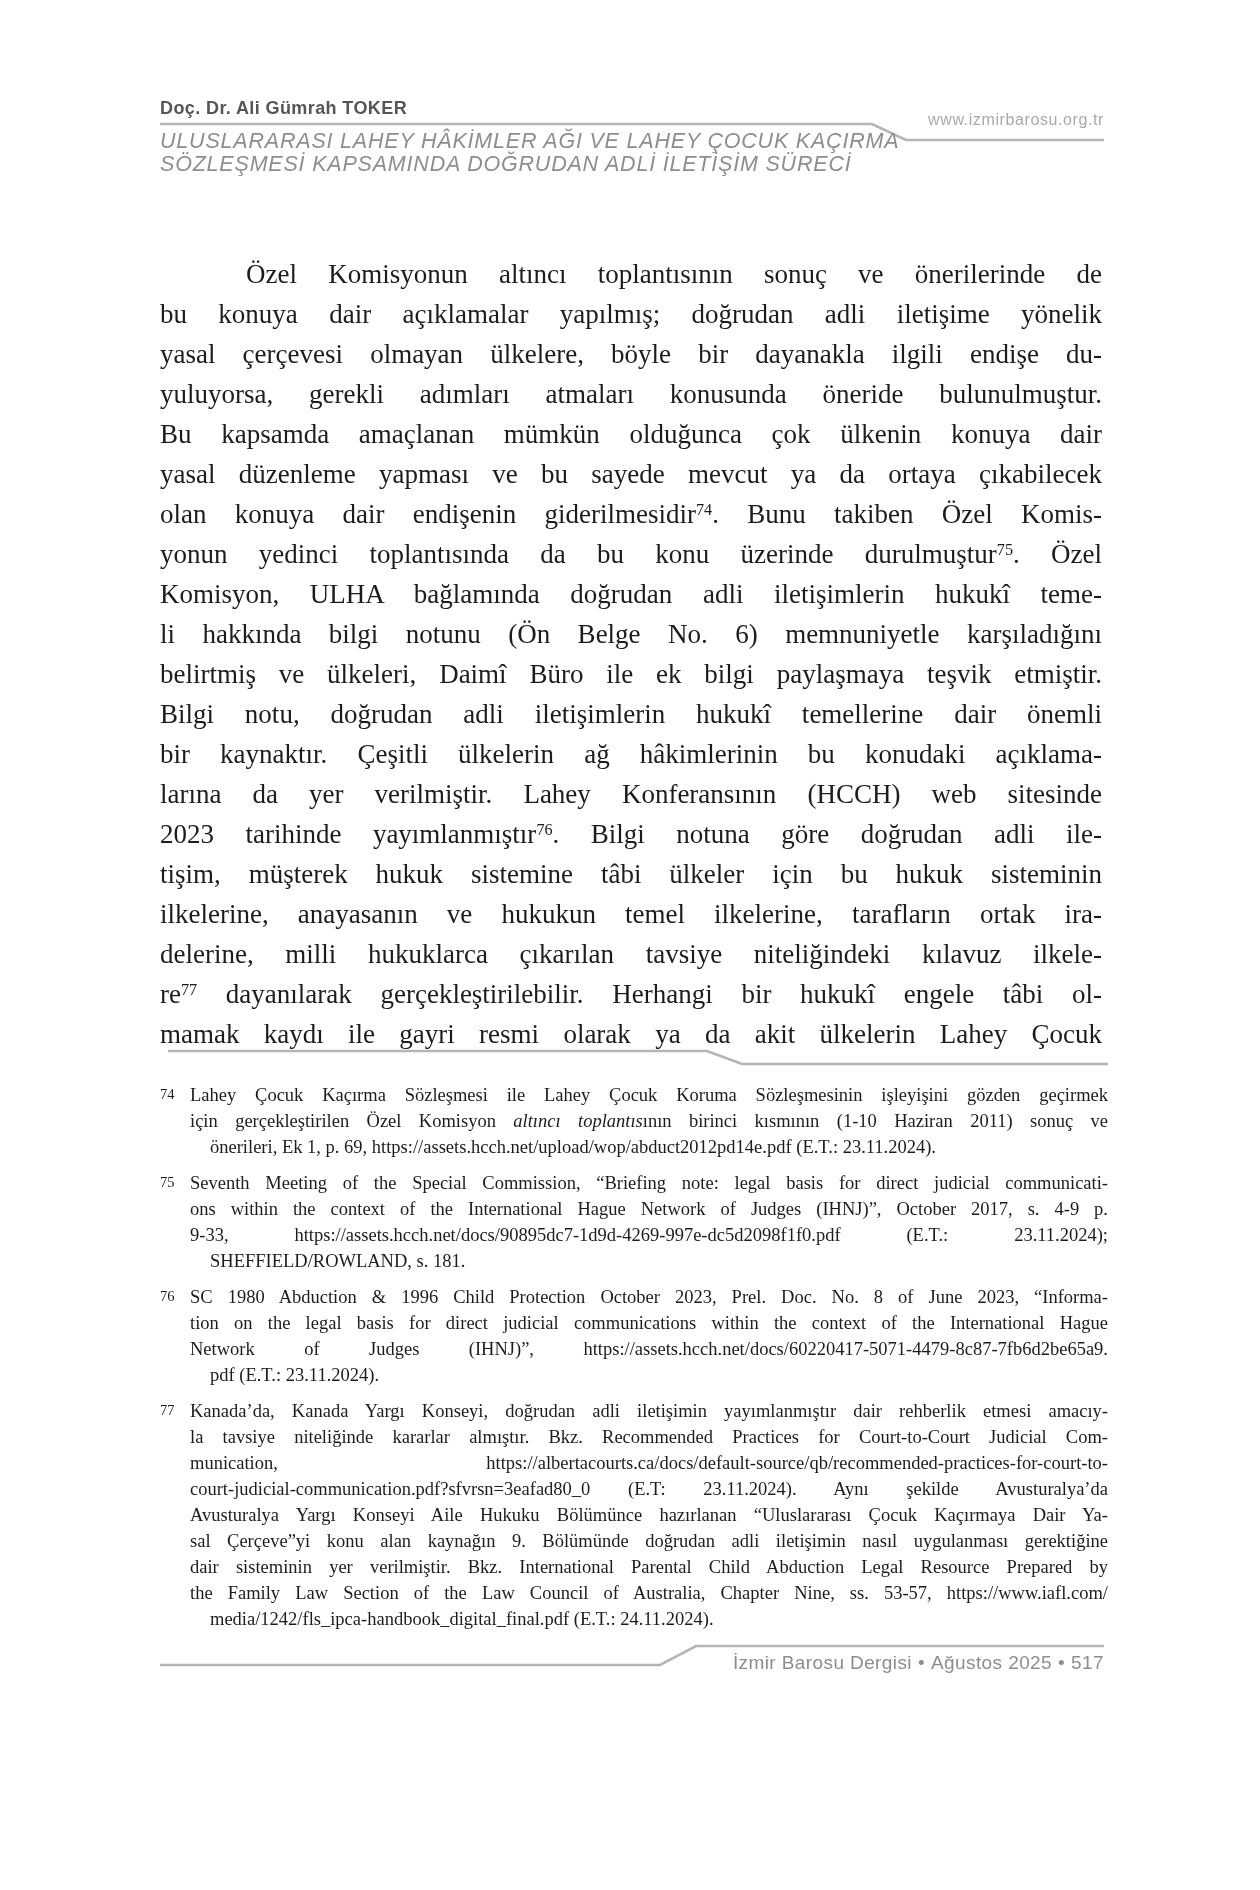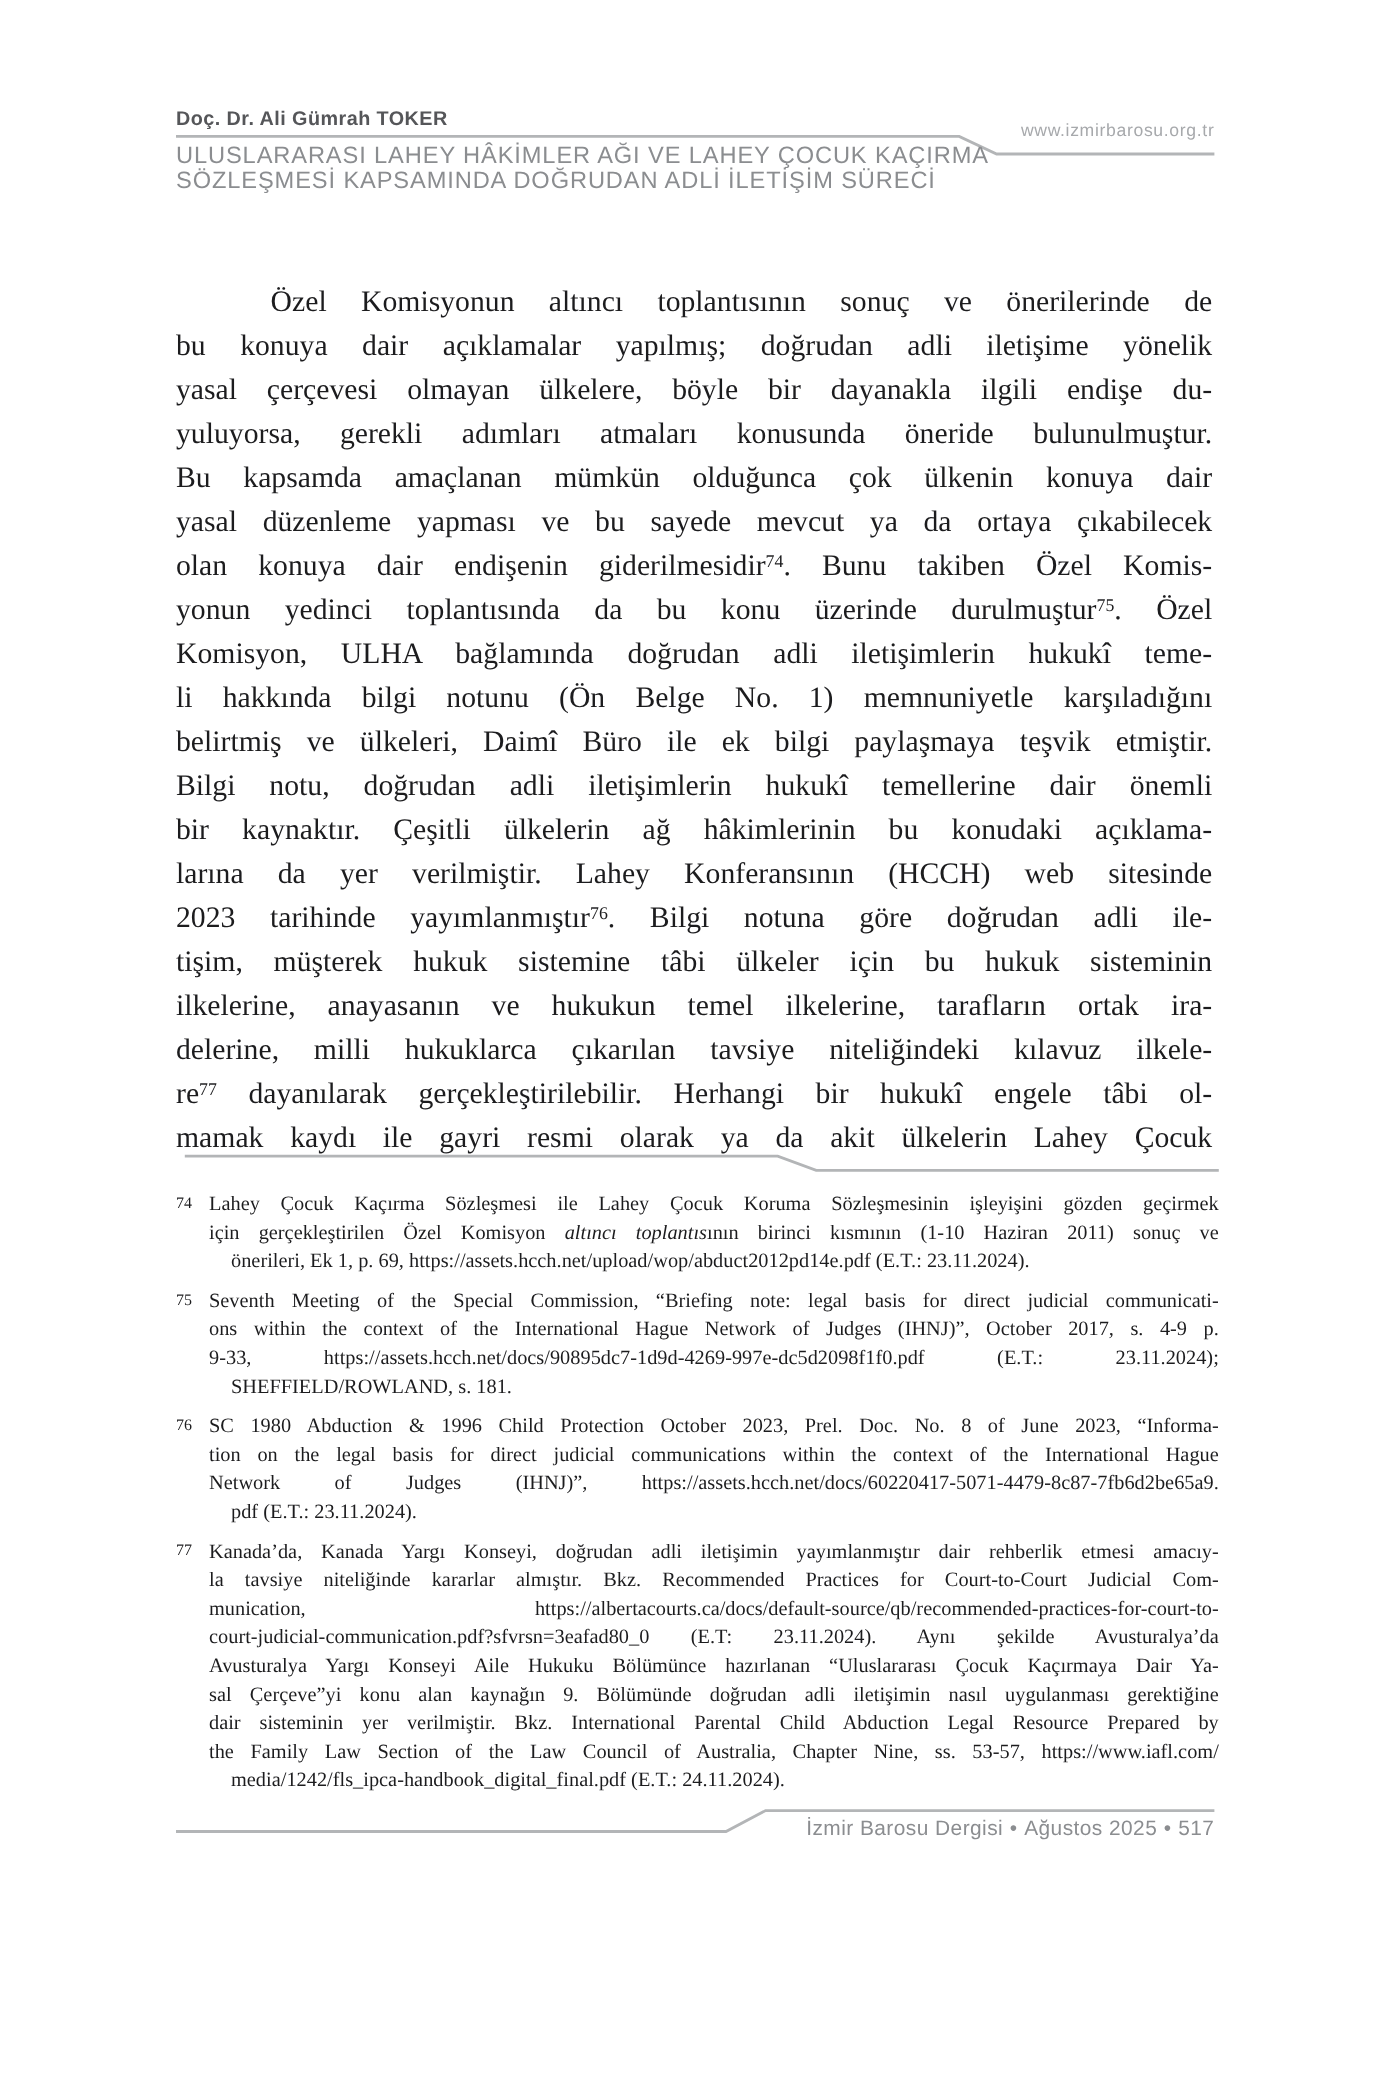--- a/index.html
+++ b/index.html
@@ -22,20 +22,21 @@
     position:absolute;right:156px;top:111px;
     font-family:"Liberation Sans", sans-serif;
     font-size:16px;letter-spacing:.6px;
     color:#a7a9ac;
   }
   .hdr-title{
     position:absolute;left:160px;top:130px;
     font-family:"Liberation Sans", sans-serif;
     font-size:21.5px;line-height:23px;letter-spacing:.8px;
     color:#8b8d90;
+    font-style:italic;
   }
   .rule-svg{position:absolute;}
   .rule-svg polyline{fill:none;stroke:#b3b5b7;stroke-width:2.6;}
   
   .body-text{
     position:absolute;left:160px;top:240px;width:942px;
     font-size:27px;line-height:40px;color:#1c1c1e;
   }
   .bline{
     text-align:justify;text-align-last:justify;
@@ -90,21 +91,21 @@
   <div class="body-text">
       <div class="bline indent"><span>Özel Komisyonun altıncı toplantısının sonuç ve önerilerinde de</span></div>
       <div class="bline"><span>bu konuya dair açıklamalar yapılmış; doğrudan adli iletişime yönelik</span></div>
       <div class="bline"><span>yasal çerçevesi olmayan ülkelere, böyle bir dayanakla ilgili endişe du-</span></div>
       <div class="bline"><span>yuluyorsa, gerekli adımları atmaları konusunda öneride bulunulmuştur.</span></div>
       <div class="bline"><span>Bu kapsamda amaçlanan mümkün olduğunca çok ülkenin konuya dair</span></div>
       <div class="bline"><span>yasal düzenleme yapması ve bu sayede mevcut ya da ortaya çıkabilecek</span></div>
       <div class="bline"><span>olan konuya dair endişenin giderilmesidir</span><span class="sup">74</span><span>. Bunu takiben Özel Komis-</span></div>
       <div class="bline"><span>yonun yedinci toplantısında da bu konu üzerinde durulmuştur</span><span class="sup">75</span><span>. Özel</span></div>
       <div class="bline"><span>Komisyon, ULHA bağlamında doğrudan adli iletişimlerin hukukî teme-</span></div>
-      <div class="bline"><span>li hakkında bilgi notunu (Ön Belge No. 1) memnuniyetle karşıladığını</span></div>
+      <div class="bline"><span>li hakkında bilgi notunu (Ön Belge No. 6) memnuniyetle karşıladığını</span></div>
       <div class="bline"><span>belirtmiş ve ülkeleri, Daimî Büro ile ek bilgi paylaşmaya teşvik etmiştir.</span></div>
       <div class="bline"><span>Bilgi notu, doğrudan adli iletişimlerin hukukî temellerine dair önemli</span></div>
       <div class="bline"><span>bir kaynaktır. Çeşitli ülkelerin ağ hâkimlerinin bu konudaki açıklama-</span></div>
       <div class="bline"><span>larına da yer verilmiştir. Lahey Konferansının (HCCH) web sitesinde</span></div>
       <div class="bline"><span>2023 tarihinde yayımlanmıştır</span><span class="sup">76</span><span>. Bilgi notuna göre doğrudan adli ile-</span></div>
       <div class="bline"><span>tişim, müşterek hukuk sistemine tâbi ülkeler için bu hukuk sisteminin</span></div>
       <div class="bline"><span>ilkelerine, anayasanın ve hukukun temel ilkelerine, tarafların ortak ira-</span></div>
       <div class="bline"><span>delerine, milli hukuklarca çıkarılan tavsiye niteliğindeki kılavuz ilkele-</span></div>
       <div class="bline"><span>re</span><span class="sup">77</span><span> dayanılarak gerçekleştirilebilir. Herhangi bir hukukî engele tâbi ol-</span></div>
       <div class="bline"><span>mamak kaydı ile gayri resmi olarak ya da akit ülkelerin Lahey Çocuk</span></div>

